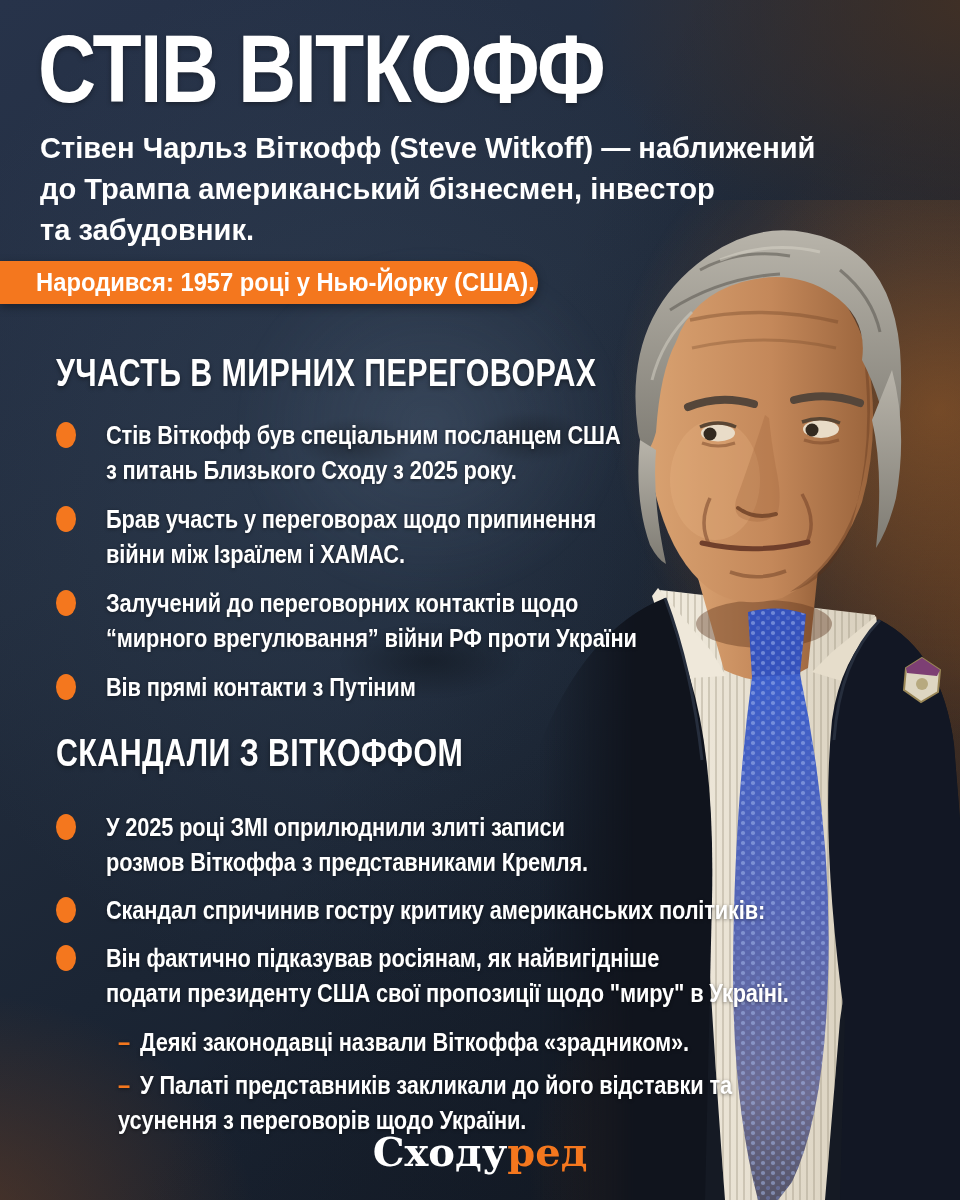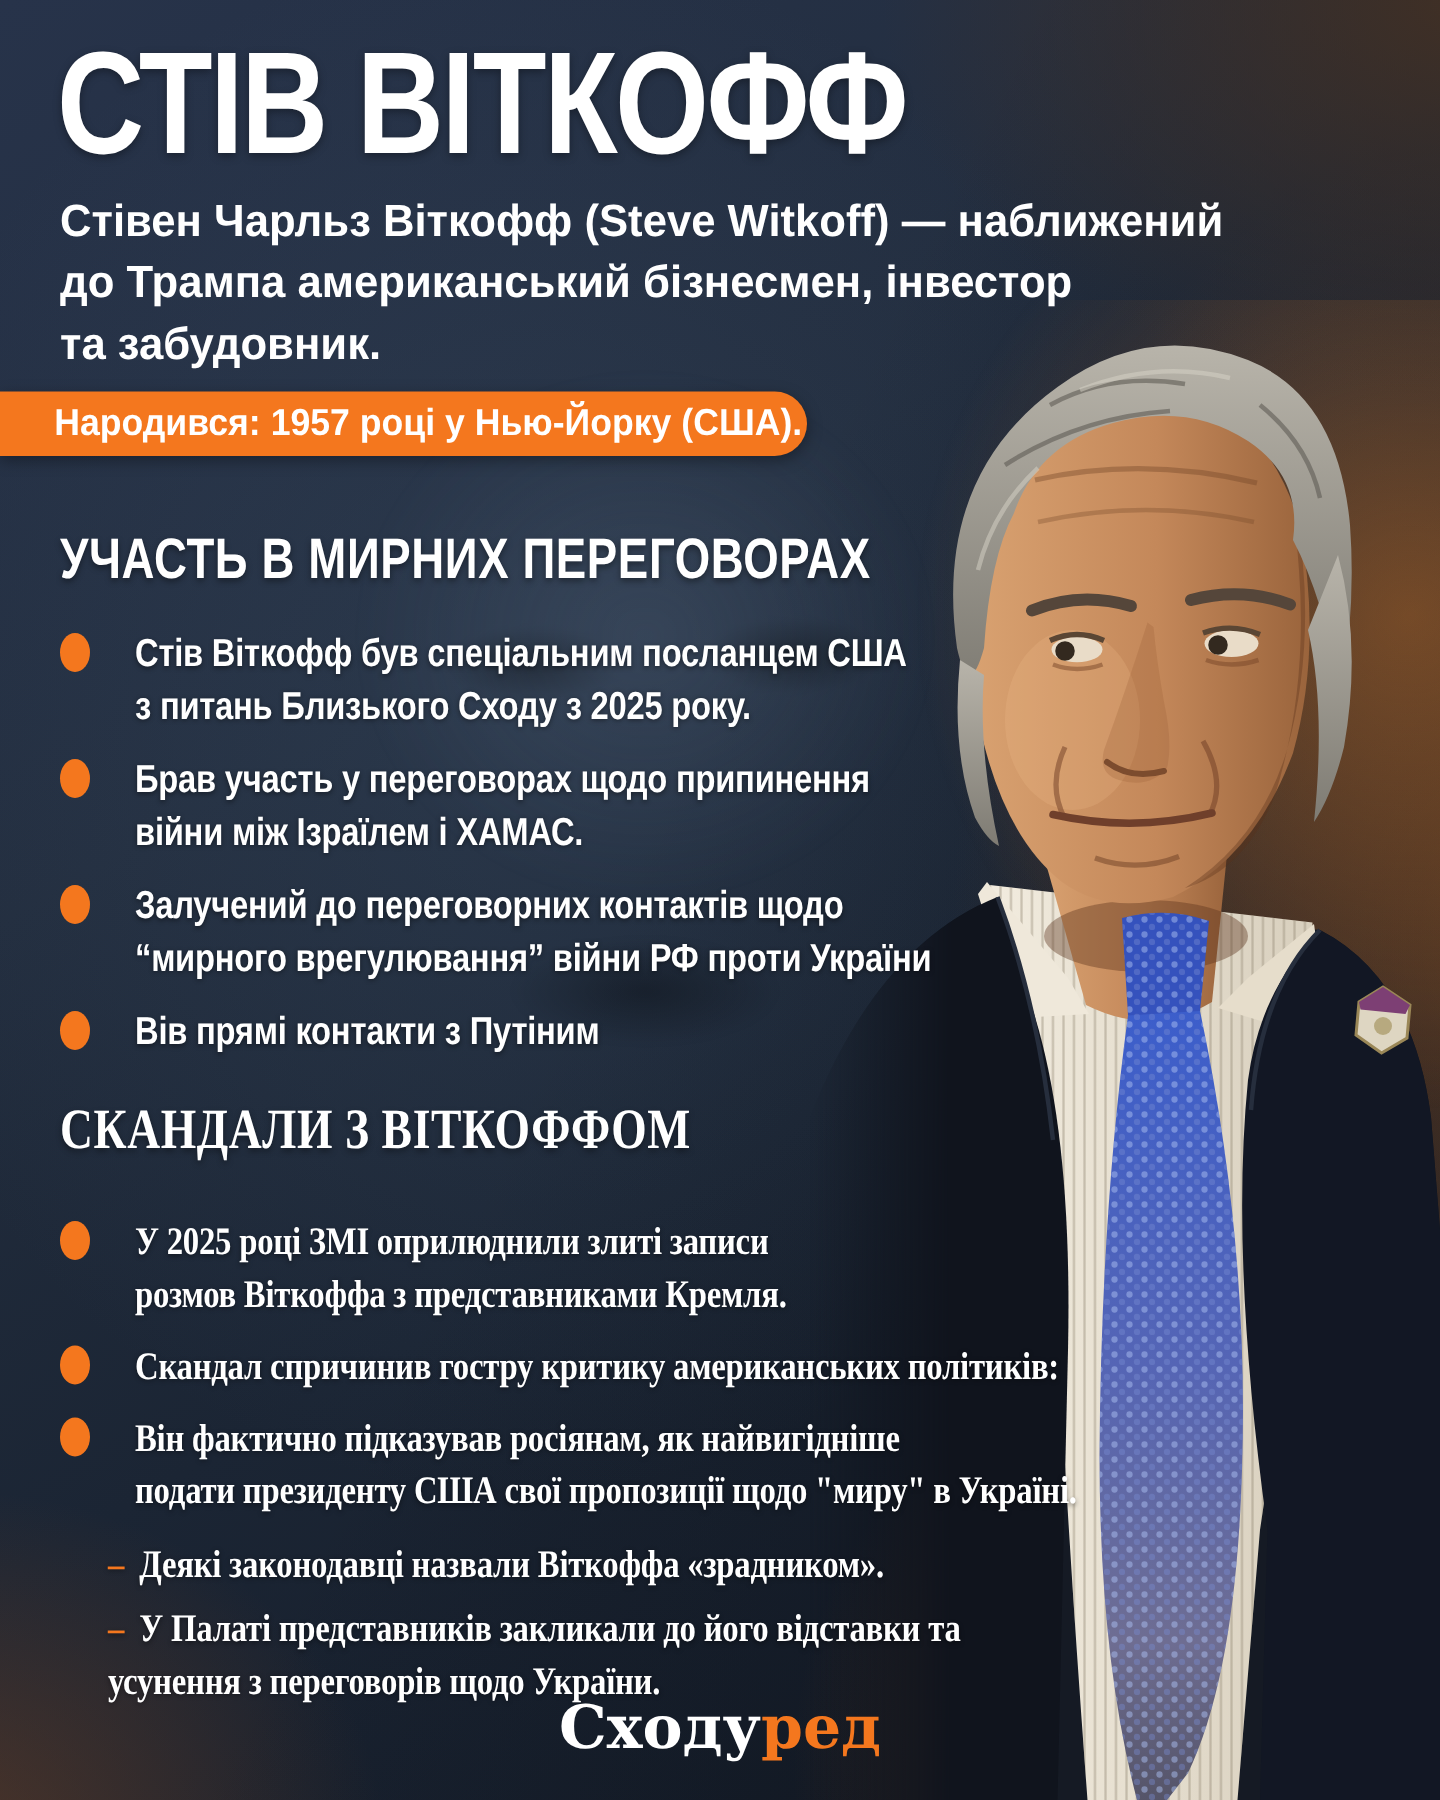--- a/index.html
+++ b/index.html
@@ -49,38 +49,38 @@
   .badge{
     position:absolute;left:0;top:261px;width:538px;height:43px;
     background:#f4771e;border-radius:0 22px 22px 0;
     display:flex;align-items:center;box-shadow:0 3px 10px rgba(0,0,0,.35);
   }
   .badge span{
     padding-left:38px;font-size:25px;font-weight:700;white-space:nowrap;
     transform:scaleX(.95);transform-origin:left center;
   }
 
-  .section{position:absolute;left:40px;}
+  .section{position:absolute;left:56px;}
   .sec1{top:352px;}
-  .sec2{top:732px;font-family:Liberation Serif, serif;}
+  .sec2{top:732px;}
   .sec-heading{
     font-size:38px;font-weight:700;line-height:42px;letter-spacing:.5px;white-space:nowrap;
     transform:scaleX(.80);transform-origin:left top;
     text-shadow:0 2px 5px rgba(0,0,0,.4);
   }
   .bullets{margin-top:22px;display:flex;flex-direction:column;}
   .sec1 .bullets{gap:14px;margin-top:24px;}
   .sec2 .bullets{gap:13px;margin-top:36px;}
   .bullet{display:flex;align-items:flex-start;gap:30px;}
   .dot{flex:0 0 auto;width:20px;height:26px;border-radius:50%;background:#f4771e;margin-top:4px;}
   .b-text{font-size:26px;font-weight:700;line-height:35px;letter-spacing:-.2px;
     transform:scaleX(.84);transform-origin:left top;text-shadow:0 1px 4px rgba(0,0,0,.45);}
   .b-text div{white-space:nowrap;}
 
-  .subs{margin-top:14px;margin-left:32px;display:flex;flex-direction:column;gap:8px;}
+  .subs{margin-top:14px;margin-left:62px;display:flex;flex-direction:column;gap:8px;}
   .sub-item{font-size:26px;font-weight:700;line-height:35px;letter-spacing:-.2px;
     transform:scaleX(.84);transform-origin:left top;text-shadow:0 1px 4px rgba(0,0,0,.45);}
   .sub-item div{white-space:nowrap;}
   .dash{color:#f4771e;font-weight:700;margin-right:12px;}
 
   .logo{
     position:absolute;left:0;right:0;top:1128px;text-align:center;
     font-family:"DejaVu Serif","Liberation Serif",serif;font-weight:700;font-size:40px;
   }
   .logo .lg-o{color:#f4771e;}

